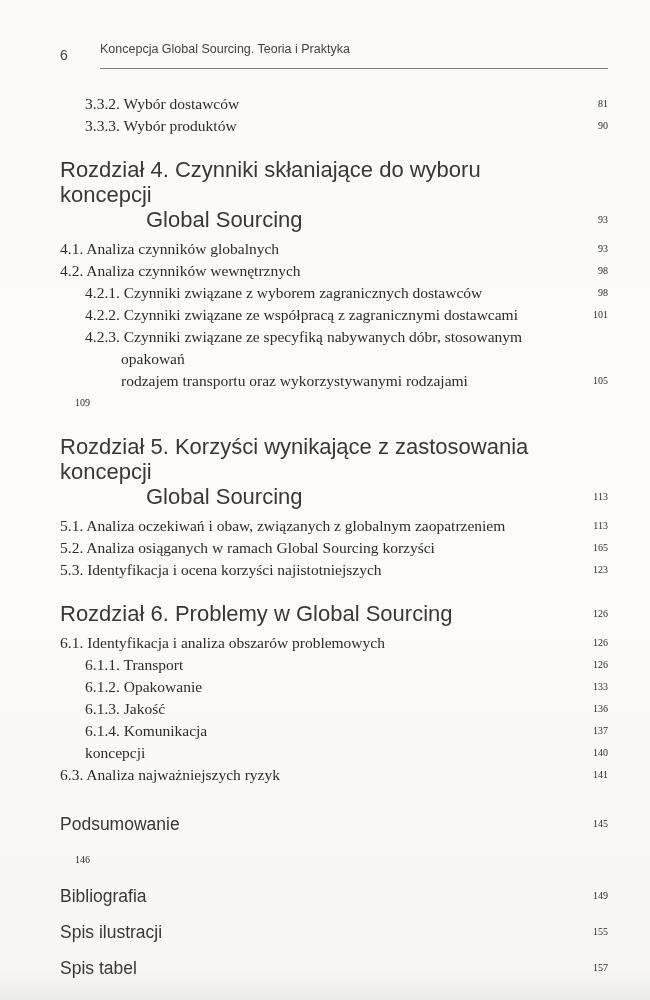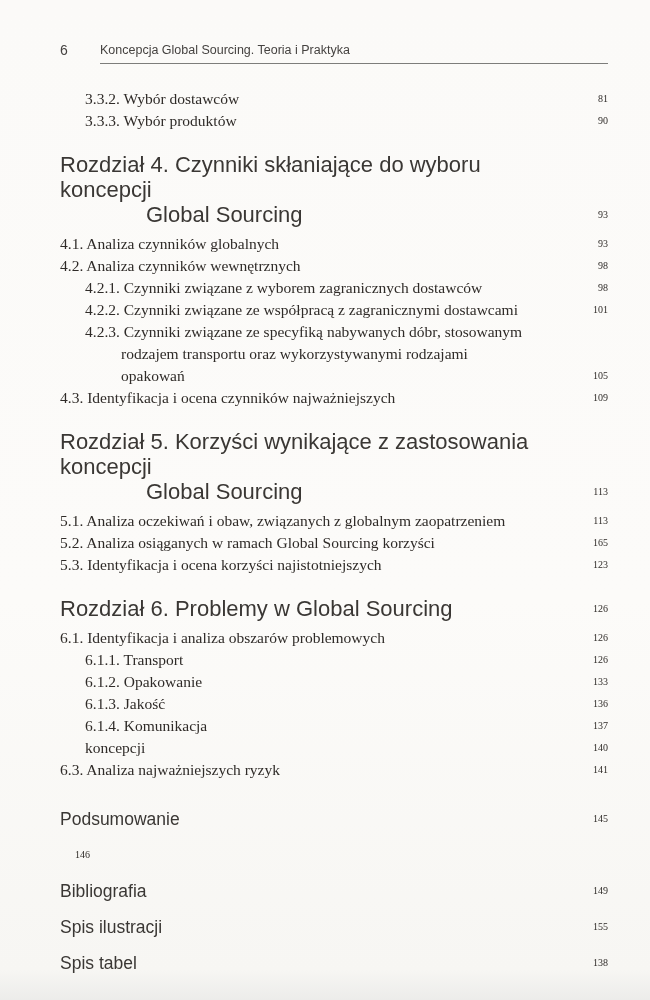--- a/index.html
+++ b/index.html
@@ -26,21 +26,21 @@
     color: #454240;
   }
   .header .pageno {
     font-size: 14px;
     width: 40px;
     padding-bottom: 6px;
   }
   .header .running {
     flex: 1;
     font-size: 12.5px;
-    padding-bottom: 6px;
+    padding-bottom: 12px;
     border-bottom: 1.5px solid #7d7d7b;
   }
   
   .toc { margin-top: 24px; }
   .row {
     display: flex;
     justify-content: space-between;
     align-items: flex-end;
     gap: 22px;
   }
@@ -121,25 +121,24 @@
     </div>
     <div class="row lvl2">
       <span class="label">4.2.1. Czynniki związane z wyborem zagranicznych dostawców</span>
       <span class="pagenum">98</span>
     </div>
     <div class="row lvl2">
       <span class="label">4.2.2. Czynniki związane ze współpracą z zagranicznymi dostawcami</span>
       <span class="pagenum">101</span>
     </div>
     <div class="row lvl2">
-      <span class="label"><span>4.2.3. Czynniki związane ze specyfiką nabywanych dóbr, stosowanym</span><span class="cont-36">rodzajem transportu oraz wykorzystywanymi rodzajami</span><span class="cont-36">opakowań</span></span>
+      <span class="label"><span>4.2.3. Czynniki związane ze specyfiką nabywanych dóbr, stosowanym</span><span class="cont-36">opakowań</span><span class="cont-36">rodzajem transportu oraz wykorzystywanymi rodzajami</span></span>
       <span class="pagenum">105</span>
     </div>
     <div class="row">
-      <span class="label">4.3. Identyfikacja i ocena czynników najważniejszych</span>
       <span class="pagenum">109</span>
     </div>
 
     <div class="row chapter">
       <span class="label"><span>Rozdział 5. Korzyści wynikające z zastosowania koncepcji</span><span class="cont">Global Sourcing</span></span>
       <span class="pagenum">113</span>
     </div>
 
     <div class="row">
       <span class="label">5.1. Analiza oczekiwań i obaw, związanych z globalnym zaopatrzeniem</span>
@@ -198,17 +197,17 @@
     <div class="row back">
       <span class="label">Bibliografia</span>
       <span class="pagenum">149</span>
     </div>
     <div class="row back">
       <span class="label">Spis ilustracji</span>
       <span class="pagenum">155</span>
     </div>
     <div class="row back">
       <span class="label">Spis tabel</span>
-      <span class="pagenum">138</span>
+      <span class="pagenum">157</span>
     </div>
 
   </div>
 </div>
 
 </body></html>

